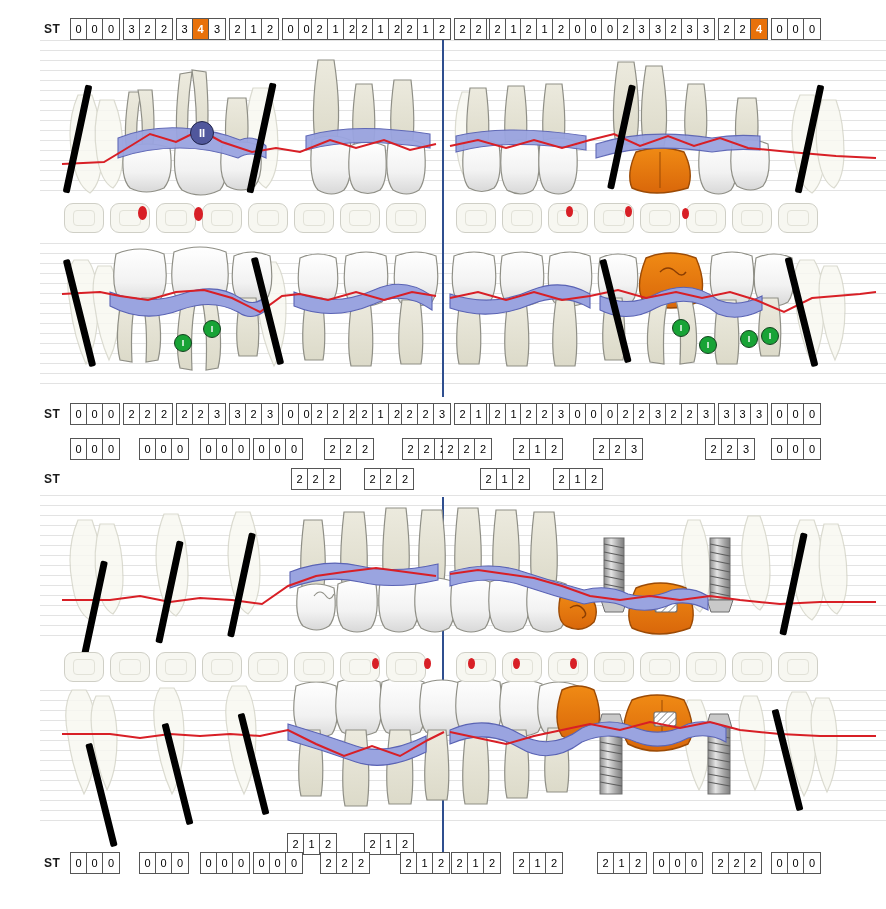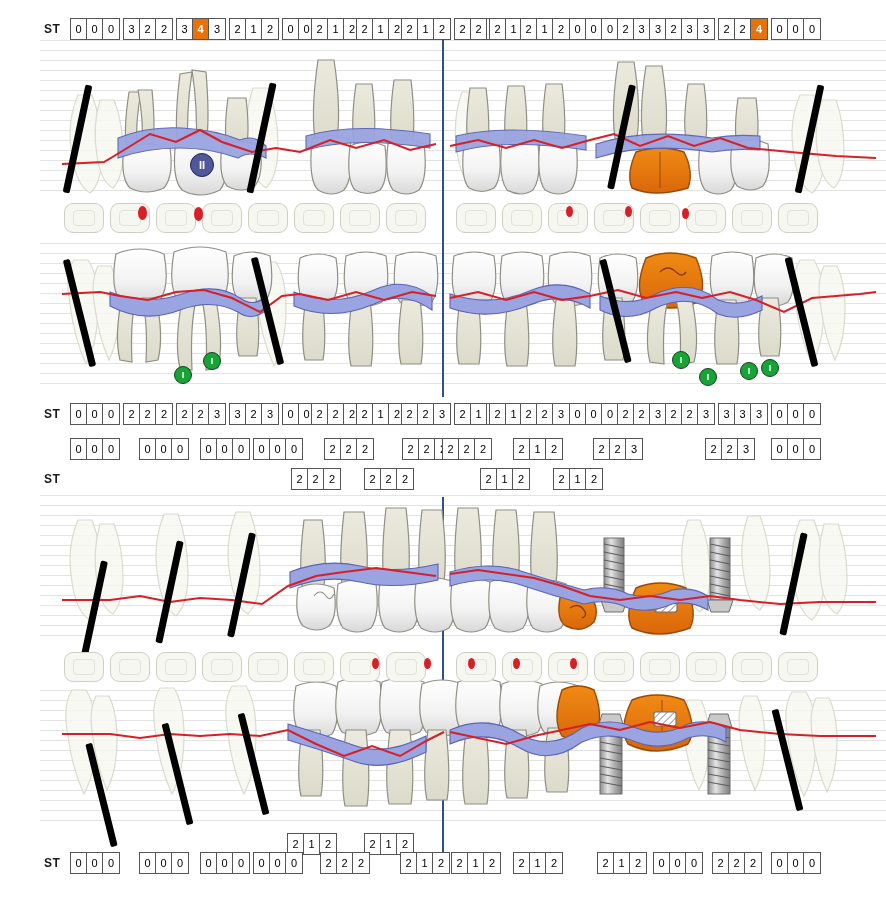--- a/index.html
+++ b/index.html
@@ -72,21 +72,20 @@
     background:#d81f26;
   }
   .dot.sm { width:7px; height:11px; }
 
   
   .marker {
     position:absolute; width:18px; height:18px; border-radius:50%;
     display:flex; align-items:center; justify-content:center;
     font-size:9px; font-weight:bold; color:#fff;
     border:1px solid #14421f;
-    margin-top:32px;
   }
   .marker.green { background:#18a336; }
   .marker.blue  { background:#50579c; border-color:#22264d; }
   .marker.lg { width:24px; height:24px; font-size:11px; }
 
   
   .slash {
     position:absolute; width:7px; background:#000; border-radius:2px;
     transform-origin:center;
   }

